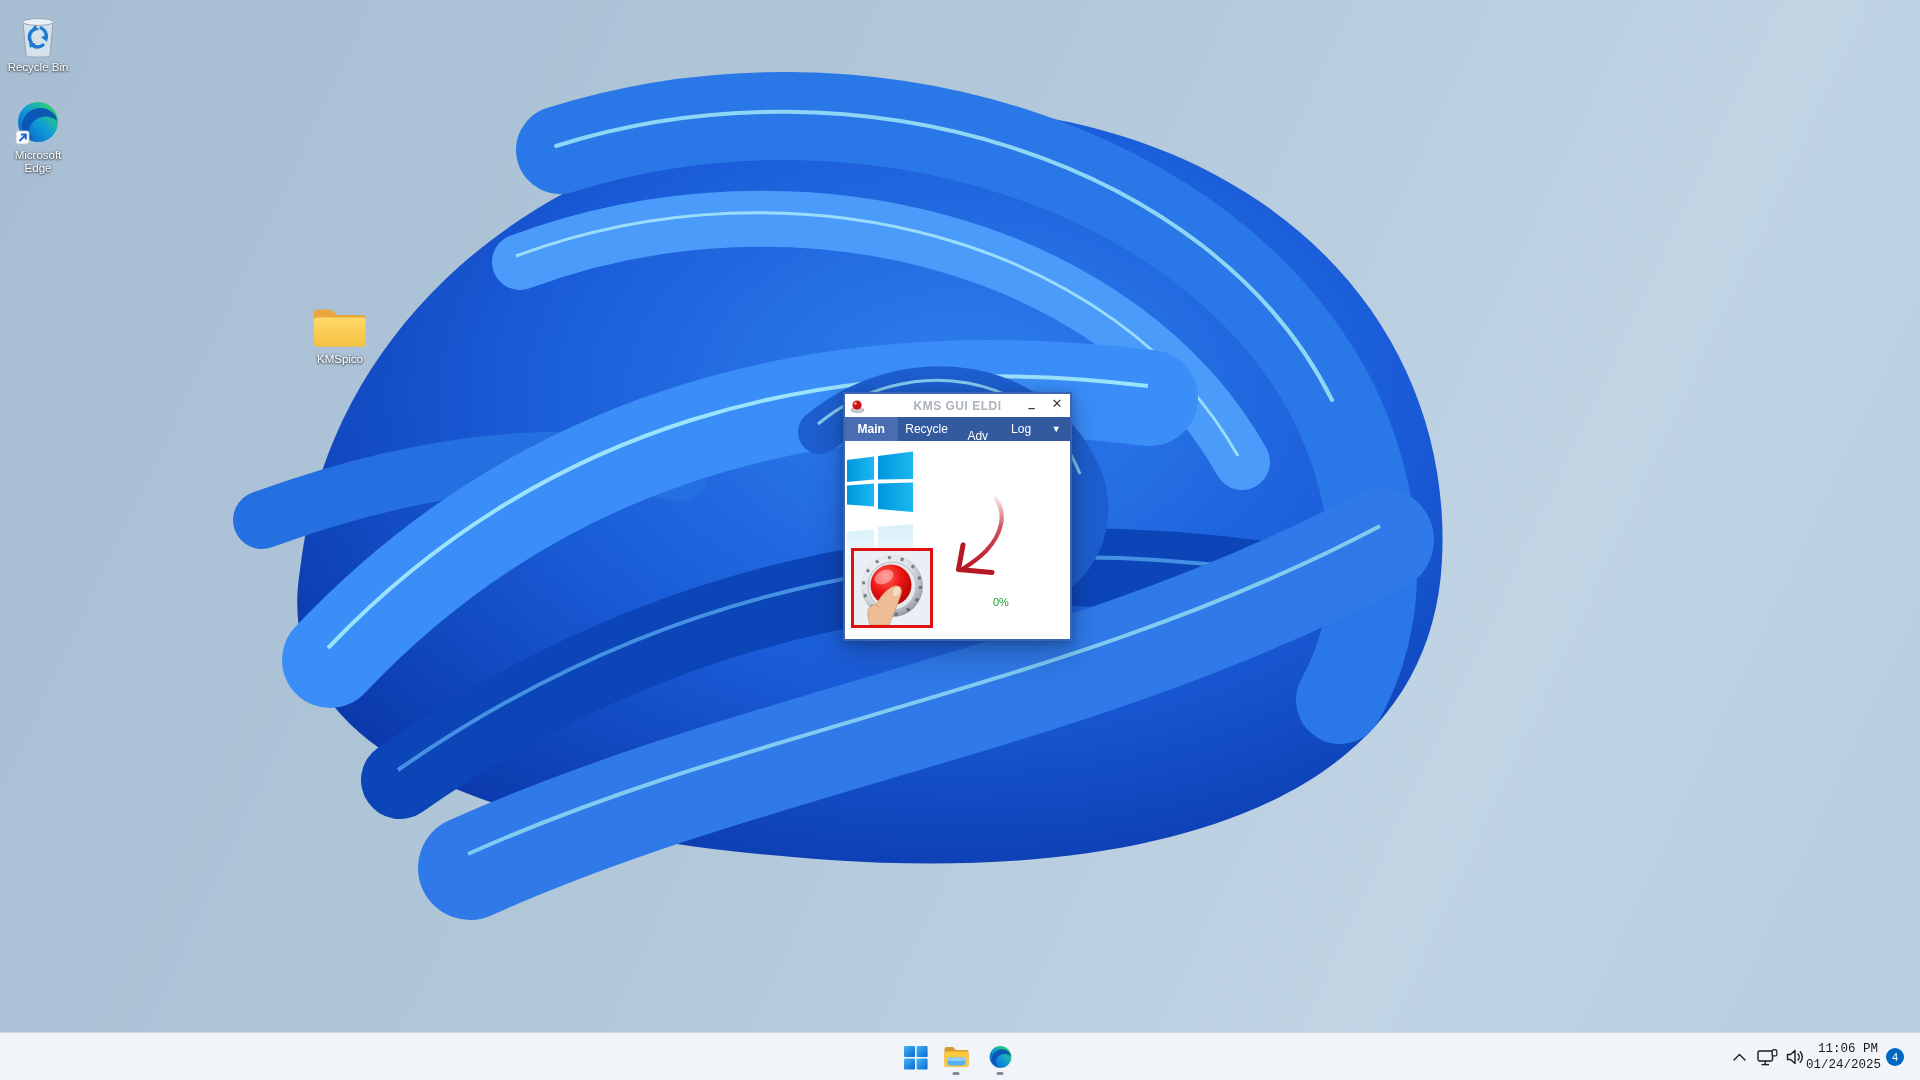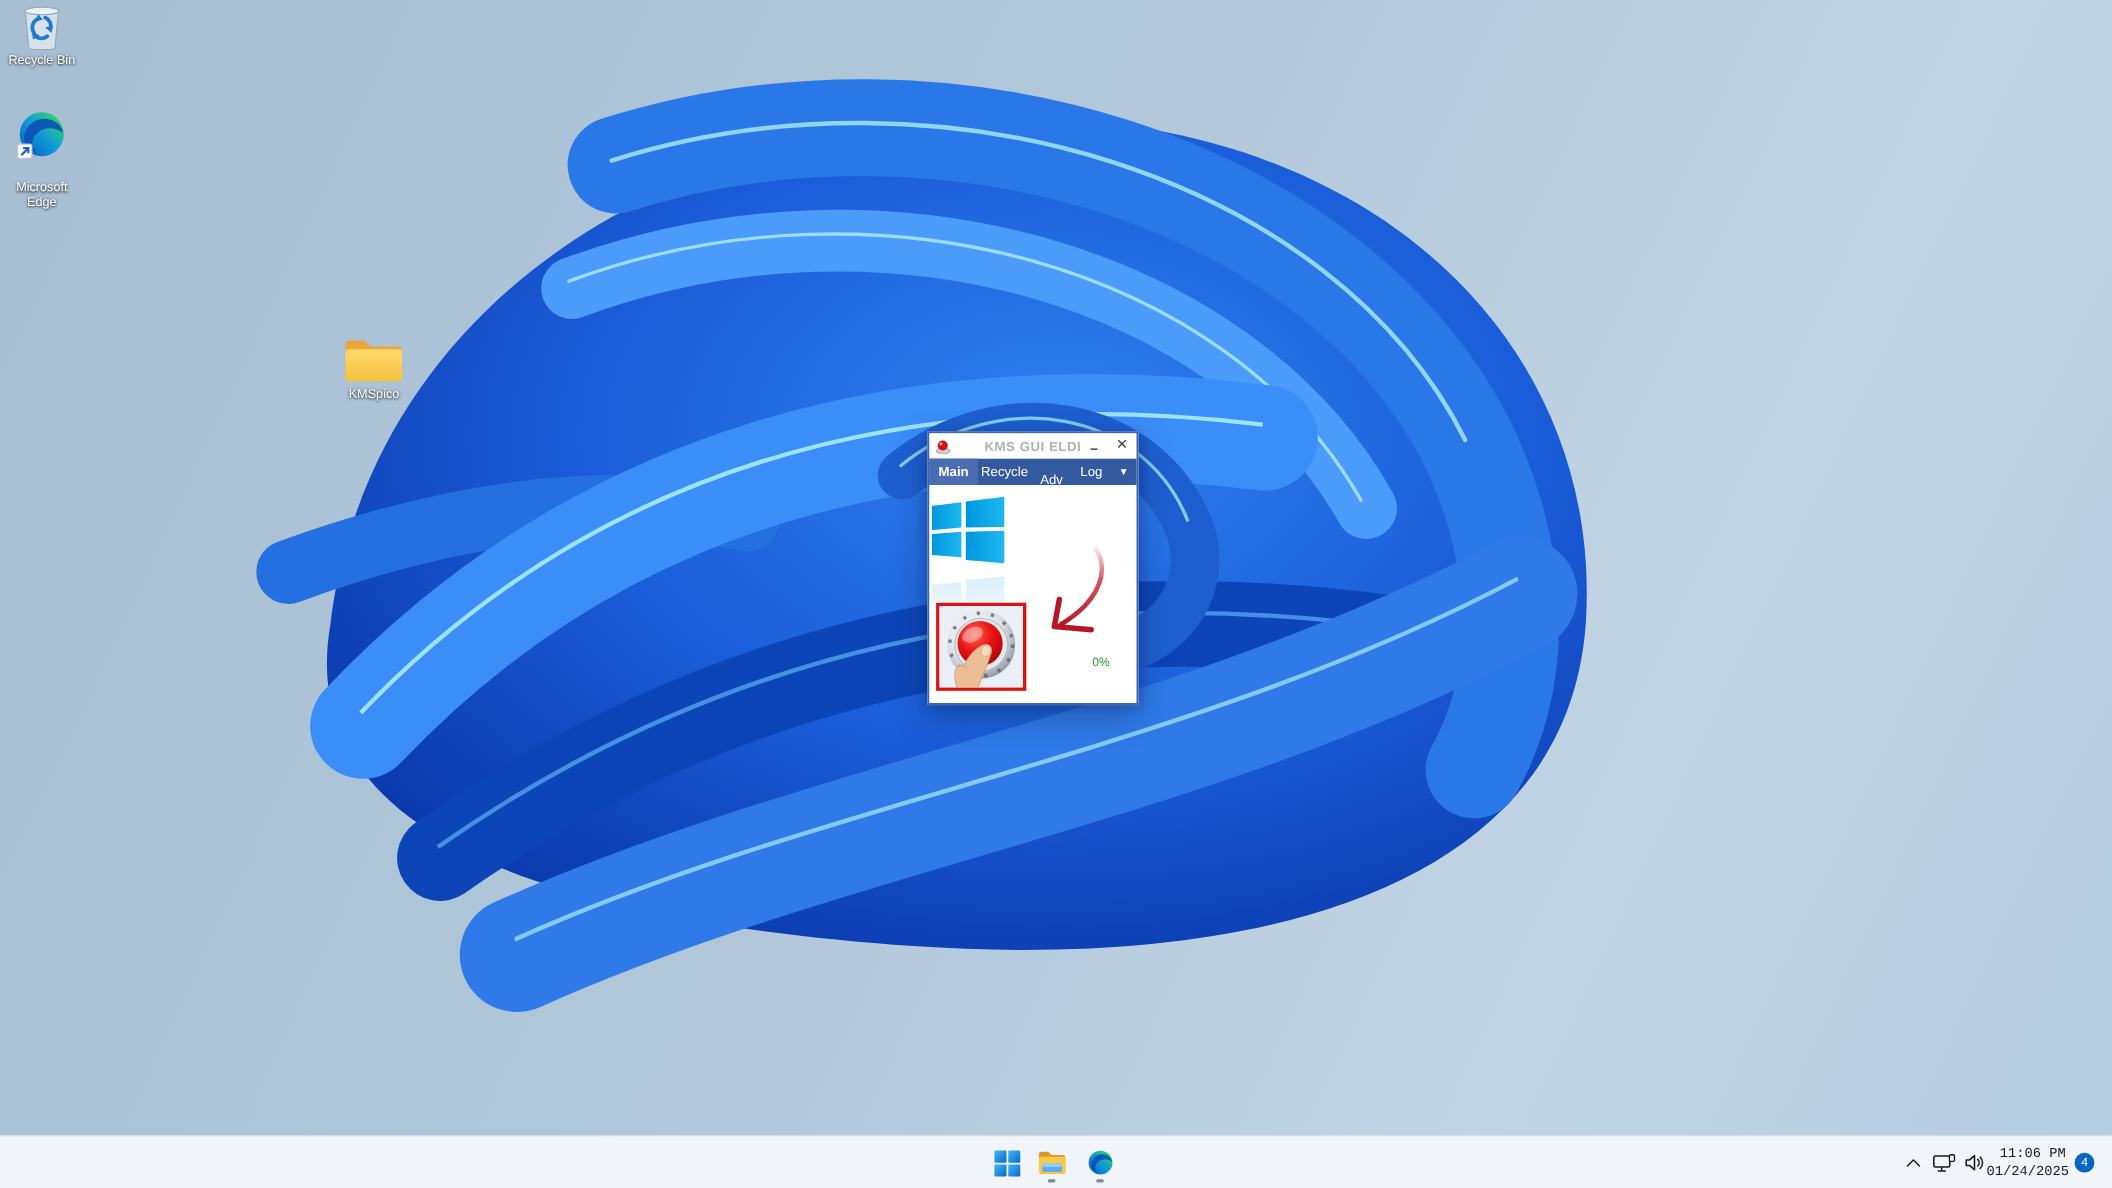--- a/index.html
+++ b/index.html
@@ -10,26 +10,26 @@
   }
   
   .wallpaper{position:absolute;inset:0;}
   
   .desk-icon{position:absolute;width:76px;display:flex;flex-direction:column;align-items:center;cursor:default;}
   .desk-icon .glyph{height:46px;display:flex;align-items:flex-end;justify-content:center;}
   .desk-icon .lbl{
     margin-top:3px;font-size:11.5px;line-height:13px;color:#fff;text-align:center;
     text-shadow:0 1px 2px rgba(0,0,0,.65),0 0 3px rgba(0,0,0,.45);
   }
-  #icon-recycle{left:0px;top:0;}
-  #icon-edge{left:0px;top:100px;gap:16px;}
+  #icon-recycle{left:0px;top:12px;}
+  #icon-edge{left:0px;top:100px;}
   #icon-kmspico{left:302px;top:304px;justify-content:space-between;}
   
   .kms-window{
-    position:absolute;left:843px;top:392px;width:192px;height:249px;
+    position:absolute;left:843px;top:392px;width:229px;height:249px;
     background:#fff;border:2px solid #3c64b4;box-sizing:border-box;
     box-shadow:0 10px 28px rgba(15,35,80,.40),0 2px 8px rgba(15,35,80,.30);
   }
   .kms-titlebar{height:23px;background:#fff;display:flex;align-items:center;position:relative;}
   .kms-title{
     position:absolute;left:0;right:0;text-align:center;
     font-size:12px;color:#acb2ba;letter-spacing:.5px;font-weight:bold;
   }
   .kms-app-icon{margin-left:5px;width:15px;height:14px;z-index:2;}
   .kms-ctrls{margin-left:auto;display:flex;z-index:2;}

